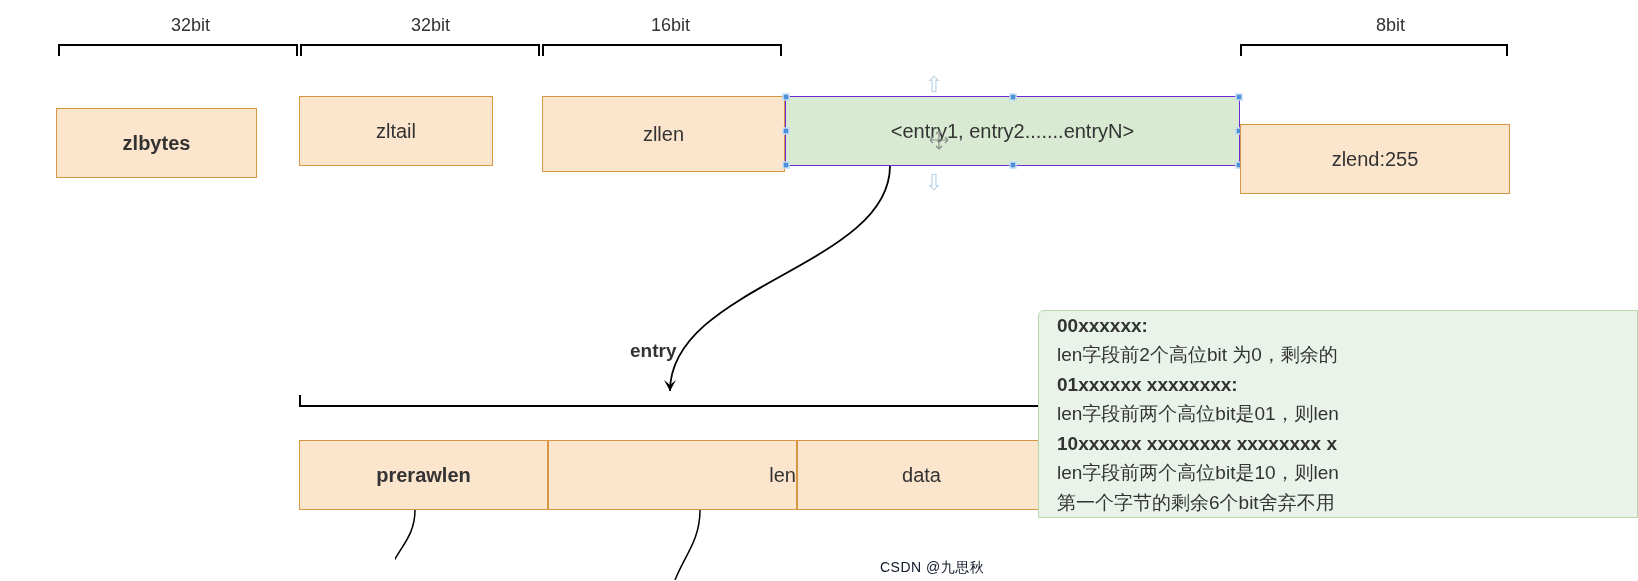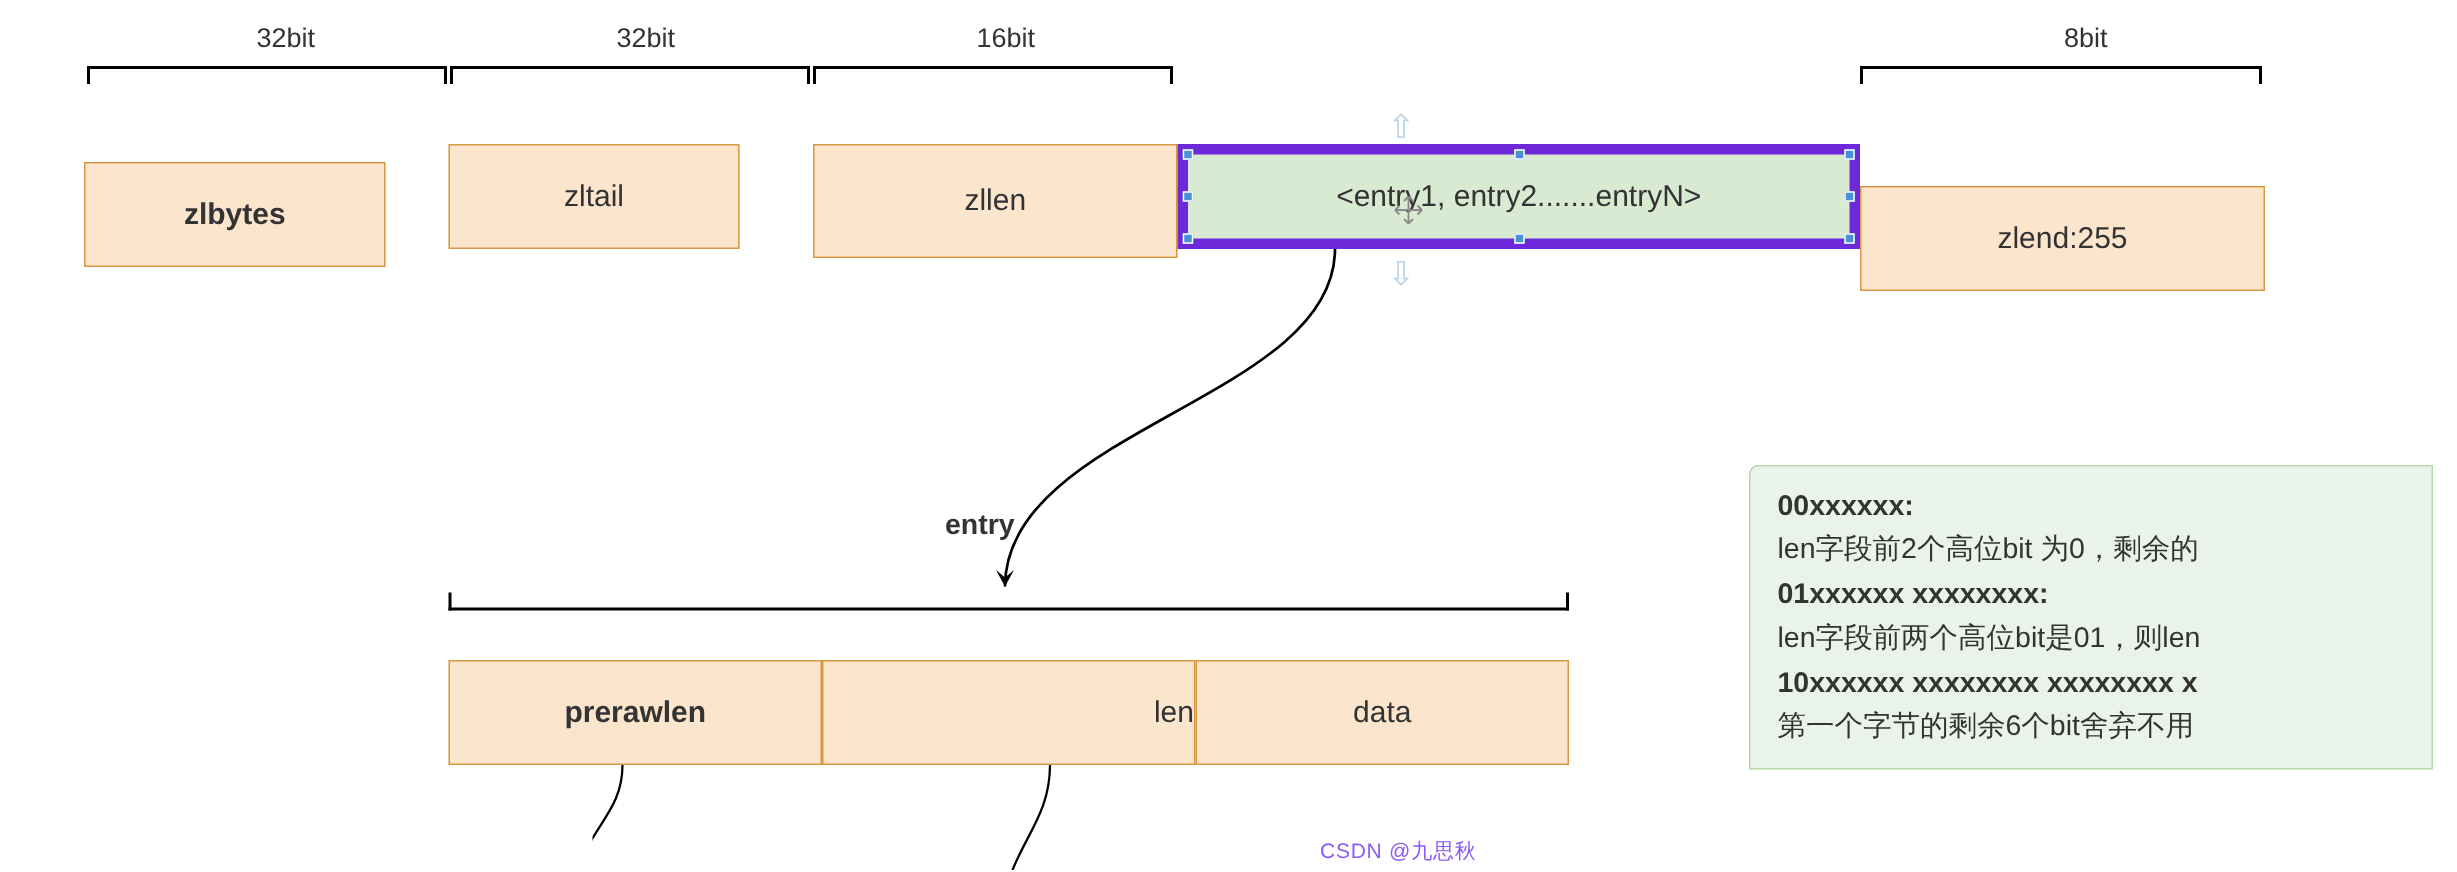--- a/index.html
+++ b/index.html
@@ -52,21 +52,21 @@
       display: flex;
       align-items: center;
       justify-content: center;
       font-size: 20px;
       color: #333;
       border: 1px solid #d89843;
     }
     .cell-orange { background: #fce5cd; }
     .cell-green {
       background: #d9ead3;
-      border: 7px solid #6d28d9;
+      border: 1px solid #6d28d9;
     }
     .selection-handle {
       position: absolute;
       width: 7px;
       height: 7px;
       background: #4a90d9;
       transform: translate(-50%, -50%);
       border: 1px solid #fff;
     }
     .resize-arrow {
@@ -77,37 +77,37 @@
       transform: translateX(-50%);
     }
     .entry-label {
       position: absolute;
       font-weight: bold;
       font-size: 19px;
       color: #333;
     }
     .sidebar {
       position: absolute;
-      right: 16px;
+      right: 0;
       top: 310px;
-      width: 456px;
+      width: 600px;
       background: #eaf3ea;
       border: 1px solid #b6d7a8;
       border-radius: 6px 0 0 0;
-      padding: 12px 18px;
+      padding: 0 18px;
       font-size: 19px;
       line-height: 1.55;
       color: #333;
     }
     .sidebar b { font-weight: bold; }
     .watermark {
       position: absolute;
       bottom: 4px;
       left: 880px;
-      color: #8b5cf6;
+      color: #0f172a;
       font-size: 14px;
       letter-spacing: 0.5px;
     }
   </style>
 </head>
 <body>
 
 <div class="bit-label" style="left:140px;top:15px;width:70px;">32bit</div>
 <div class="bit-label" style="left:380px;top:15px;width:70px;">32bit</div>
 <div class="bit-label" style="left:620px;top:15px;width:70px;">16bit</div>
@@ -179,16 +179,17 @@
   <path d="M 20 0 C 20 30, 0 40, -10 70" stroke="#000" stroke-width="1.5" fill="none"></path>
   <path d="M 305 0 C 305 30, 290 45, 280 70" stroke="#000" stroke-width="1.5" fill="none"></path>
 </svg>
 
 <div class="sidebar">
   <div><b>00xxxxxx:</b></div>
   <div>len字段前2个高位bit 为0，剩余的</div>
   <div><b>01xxxxxx xxxxxxxx:</b></div>
   <div>len字段前两个高位bit是01，则len</div>
   <div><b>10xxxxxx xxxxxxxx xxxxxxxx x</b></div>
+  <div>len字段前两个高位bit是10，则len</div>
   <div>第一个字节的剩余6个bit舍弃不用</div>
 </div>
 
 <div class="watermark">CSDN @九思秋</div>
 
 </body></html>

